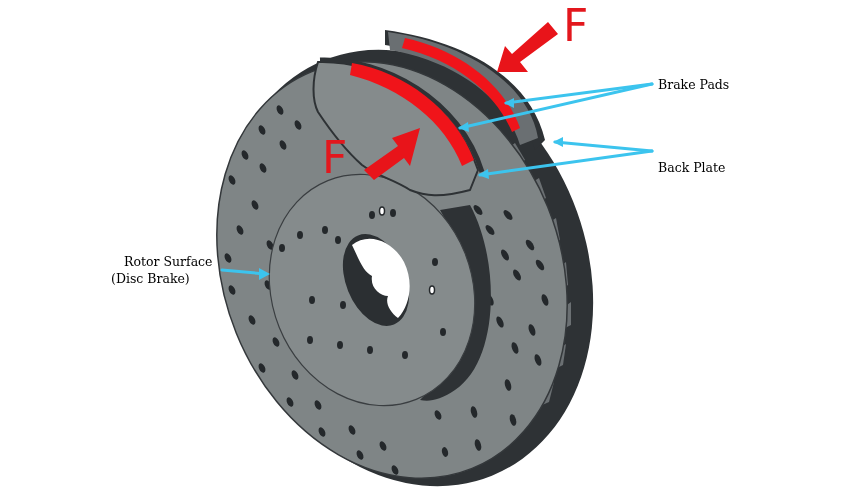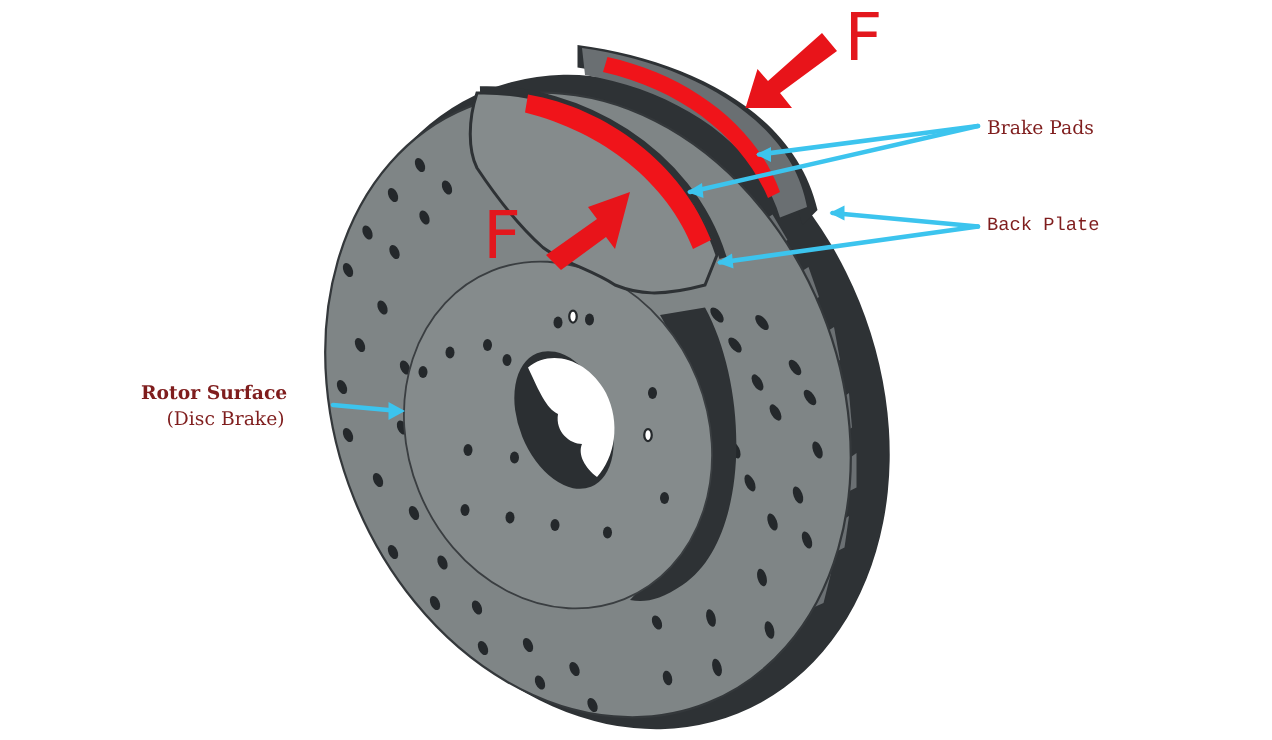--- a/index.html
+++ b/index.html
@@ -1,18 +1,18 @@
 <!DOCTYPE html>
 <html><head>
 <meta charset="utf-8">
 <style>
   html,body{margin:0;padding:0;background:#ffffff;}
   body{width:848px;height:493px;position:relative;overflow:hidden;font-family:"DejaVu Serif","Liberation Serif",serif;}
   #diagram{position:absolute;left:0;top:0;width:848px;height:493px;}
-  .label{position:absolute;color:#7f1d1d;font-family:"DejaVu Serif","Liberation Serif",serif;font-size:12.5px;line-height:16px;white-space:nowrap;}
+  .label{position:absolute;color:#000000;font-family:"DejaVu Serif","Liberation Serif",serif;font-size:12.5px;line-height:16px;white-space:nowrap;}
   .flabel{position:absolute;color:#e3171d;font-family:"DejaVu Sans","Liberation Sans",sans-serif;font-size:44px;line-height:44px;}
 </style>
 </head>
 <body>
 
 <div id="diagram">
   <svg width="848" height="493" viewBox="0 0 848 493" xmlns="http://www.w3.org/2000/svg">
 
     <g>
       <ellipse cx="408" cy="268" rx="178" ry="224" transform="rotate(-22 408 268)" fill="#2e3235"></ellipse>
@@ -134,16 +134,16 @@
       <polygon points="553,142 563,137 563,147"></polygon>
       <polygon points="478,175 488,169 489,179"></polygon>
       <polygon points="270,274 259,268 259,280"></polygon>
     </g>
   </svg>
 
   <div class="flabel" style="left:563px;top:4px;">F</div>
   <div class="flabel" style="left:322px;top:136px;">F</div>
 
   <div class="label" style="left:658px;top:77px;">Brake Pads</div>
-  <div class="label" style="left:658px;top:142px;font-family:Liberation Mono, monospace;">Back Plate</div>
-  <div class="label" style="left:94px;top:254px;font-weight:bold;">Rotor Surface</div>
+  <div class="label" style="left:658px;top:160px;">Back Plate</div>
+  <div class="label" style="left:124px;top:254px;">Rotor Surface</div>
   <div class="label" style="left:111px;top:271px;text-align:center;">(Disc Brake)</div>
 </div>
 
 </body></html>

